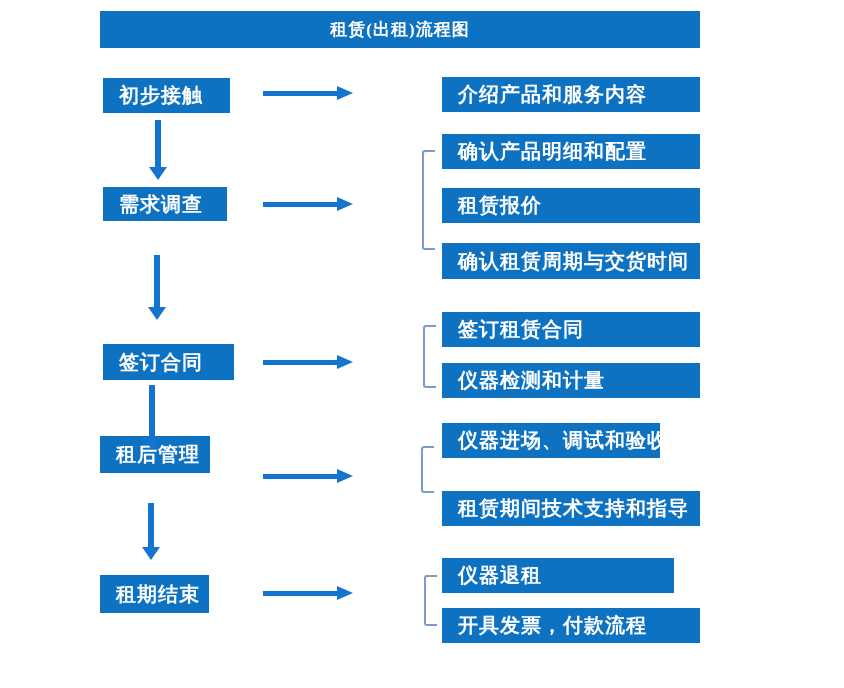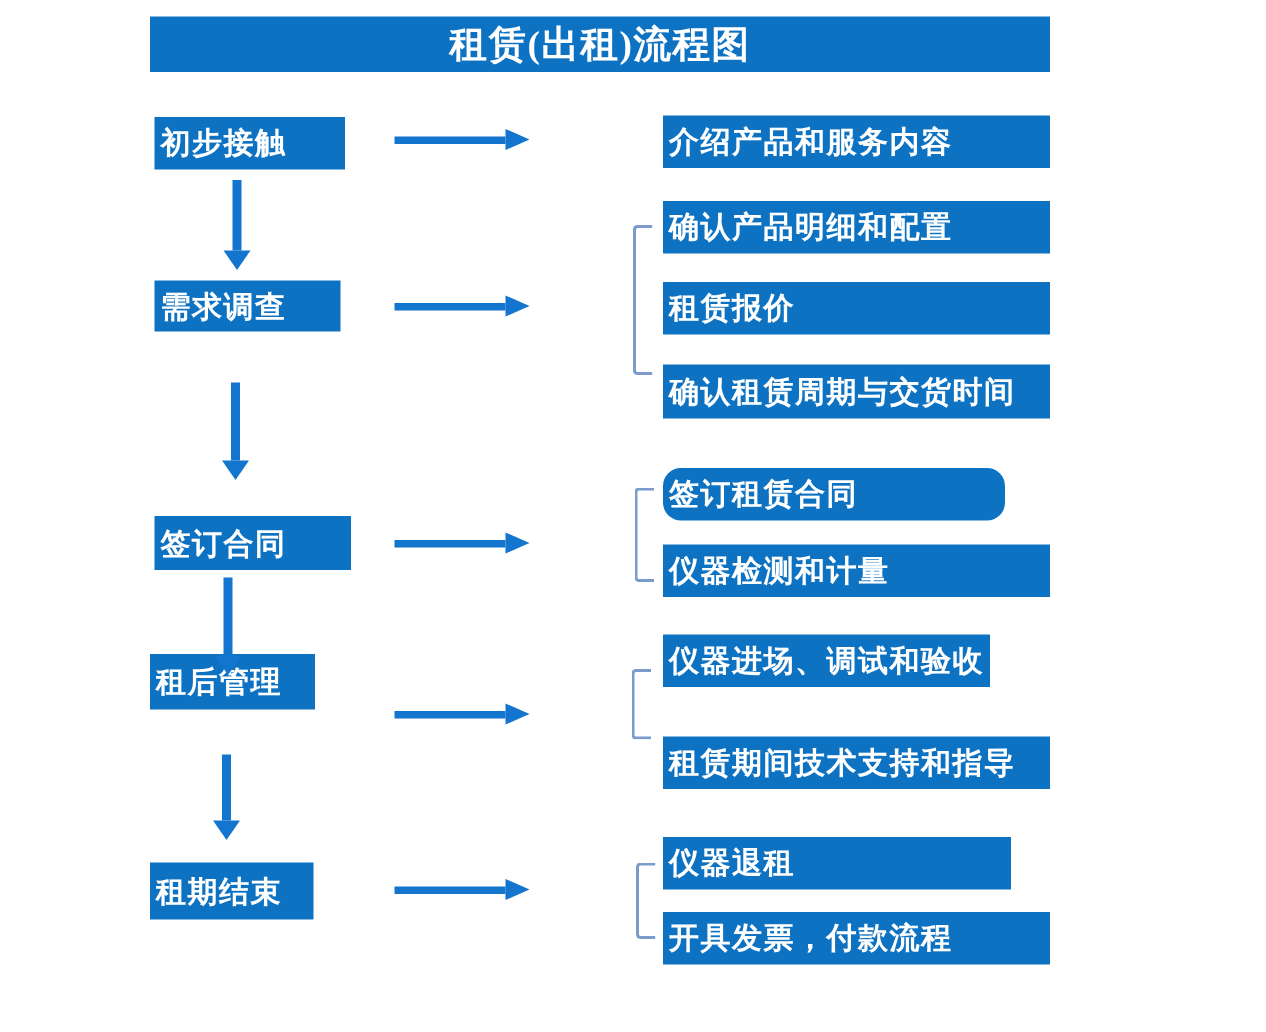--- a/index.html
+++ b/index.html
@@ -24,31 +24,31 @@
   .box {
     position: absolute;
     background: var(--box-blue);
     color: var(--text-white);
     font-weight: bold;
     font-size: 20px;
     letter-spacing: 1px;
     display: flex;
     align-items: center;
     box-sizing: border-box;
-    padding-left: 4px;
+    padding-left: 16px;
     white-space: nowrap;
   }
   .title-bar {
     position: absolute;
     left: 100px; top: 11px;
     width: 600px; height: 37px;
     background: var(--box-blue);
     color: var(--text-white);
     font-weight: bold;
-    font-size: 25px;
+    font-size: 17px;
     letter-spacing: 1px;
     display: flex;
     align-items: center;
     justify-content: center;
     box-sizing: border-box;
   }
   .harrow { position: absolute; width: 90px; height: 14px; }
   .harrow .shaft {
     position: absolute; left: 0; top: 5px;
     width: 74px; height: 5px;
@@ -139,21 +139,21 @@
   <div class="bracket" style="left:423px; top:325px; height:63px;"></div>
   <div class="bracket" style="left:421px; top:446px; height:47px;"></div>
   <div class="bracket" style="left:424px; top:575px; height:51px;"></div>
 
   <div class="box" style="left:442px; top:77px;  width:258px; height:35px;">介绍产品和服务内容</div>
 
   <div class="box" style="left:442px; top:134px; width:258px; height:35px;">确认产品明细和配置</div>
   <div class="box" style="left:442px; top:188px; width:258px; height:35px;">租赁报价</div>
   <div class="box" style="left:442px; top:243px; width:258px; height:36px;">确认租赁周期与交货时间</div>
 
-  <div class="box" style="left:442px; top:312px; width:228px; height:35px;border-radius:12px;">签订租赁合同</div>
+  <div class="box" style="left:442px; top:312px; width:258px; height:35px;">签订租赁合同</div>
   <div class="box" style="left:442px; top:363px; width:258px; height:35px;">仪器检测和计量</div>
 
   <div class="box" style="left:442px; top:423px; width:218px; height:35px;">仪器进场、调试和验收</div>
   <div class="box" style="left:442px; top:491px; width:258px; height:35px;">租赁期间技术支持和指导</div>
 
   <div class="box" style="left:442px; top:558px; width:232px; height:35px;">仪器退租</div>
   <div class="box" style="left:442px; top:608px; width:258px; height:35px;">开具发票，付款流程</div>
 
 </div>
 

